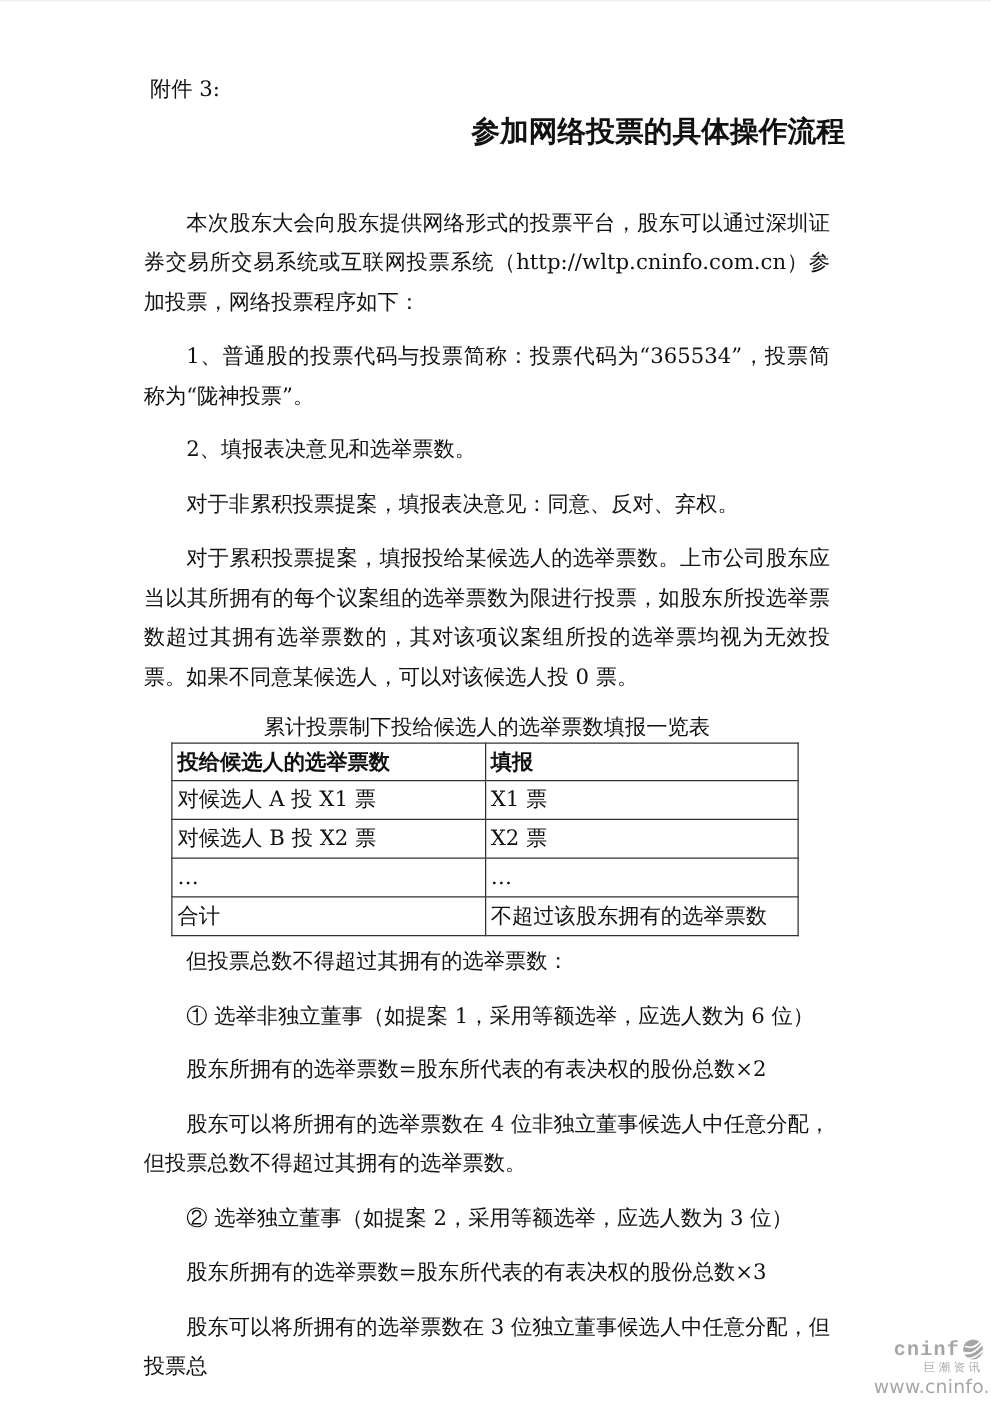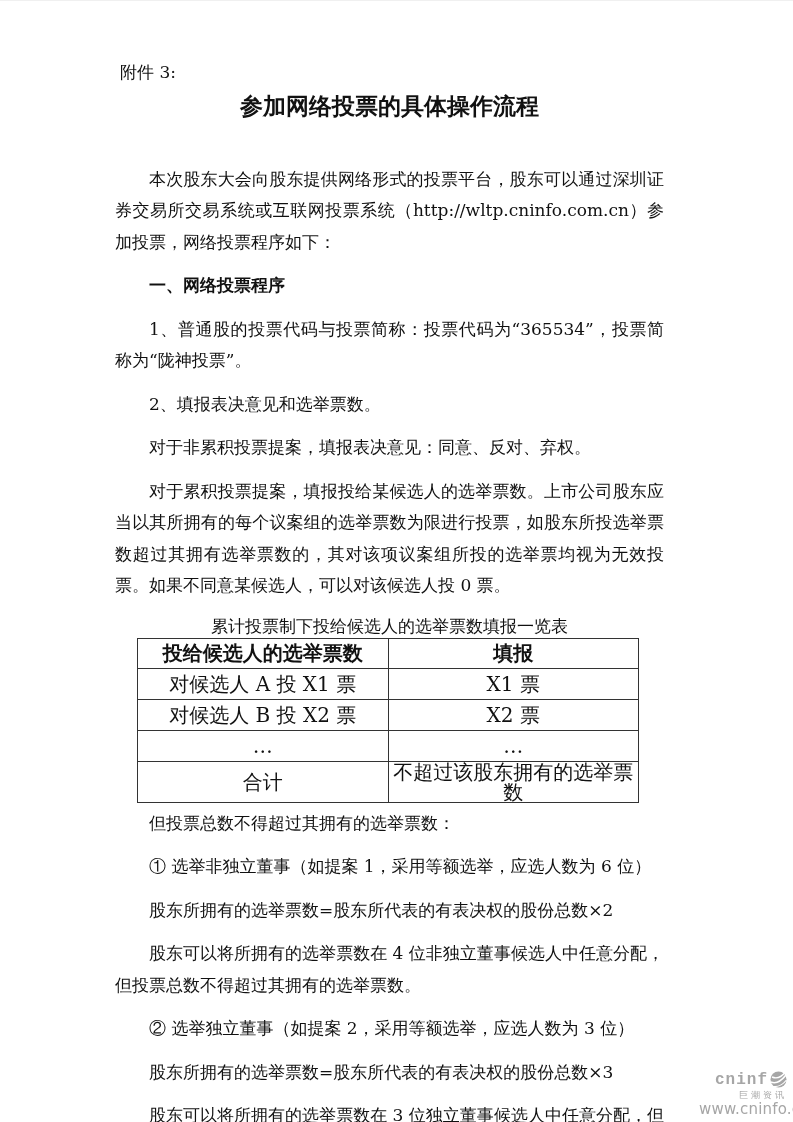--- a/index.html
+++ b/index.html
@@ -26,21 +26,21 @@
     padding-top: 56px;
     font-size: 17px;
     line-height: 31.5px;
   }
   .attachment {
     text-indent: 1em;
   }
   .doc-title {
     font-size: 23px;
     font-weight: bold;
-    text-align: center;
+    text-align: right;
     line-height: 34px;
     margin: 0 0 41px 0;
   }
   .para {
     margin: 12px;
     text-indent: 2em;
     text-align: justify;
   }
   .para.heading {
     font-weight: bold;
@@ -55,22 +55,22 @@
   }
   table.vote-table {
     border-collapse: collapse;
     margin-left: 34px;
     width: 502px;
     table-layout: fixed;
   }
   table.vote-table th,
   table.vote-table td {
     border: 1.5px solid #333333;
-    text-align: center;
-    font-size: 20px;
+    text-align: left;
+    font-size: 17px;
     line-height: 20px;
     height: 30px;
     padding: 0 4px;
     font-weight: normal;
   }
   table.vote-table th {
     font-weight: bold;
     height: 29px;
   }
   .logo {
@@ -116,21 +116,20 @@
 
 <div class="page">
   <div class="content">
 
     <div class="attachment">附件 3:</div>
 
     <h1 class="doc-title">参加网络投票的具体操作流程</h1>
 
     <p class="para">本次股东大会向股东提供网络形式的投票平台，股东可以通过深圳证券交易所交易系统或互联网投票系统（http://wltp.cninfo.com.cn）参加投票，网络投票程序如下：</p>
 
-    <p class="para heading">一、网络投票程序</p>
 
     <p class="para">1、普通股的投票代码与投票简称：投票代码为“365534”，投票简称为“陇神投票”。</p>
 
     <p class="para">2、填报表决意见和选举票数。</p>
 
     <p class="para">对于非累积投票提案，填报表决意见：同意、反对、弃权。</p>
 
     <p class="para">对于累积投票提案，填报投给某候选人的选举票数。上市公司股东应当以其所拥有的每个议案组的选举票数为限进行投票，如股东所投选举票数超过其拥有选举票数的，其对该项议案组所投的选举票均视为无效投票。如果不同意某候选人，可以对该候选人投 0 票。</p>
 
     <p class="table-title">累计投票制下投给候选人的选举票数填报一览表</p>

